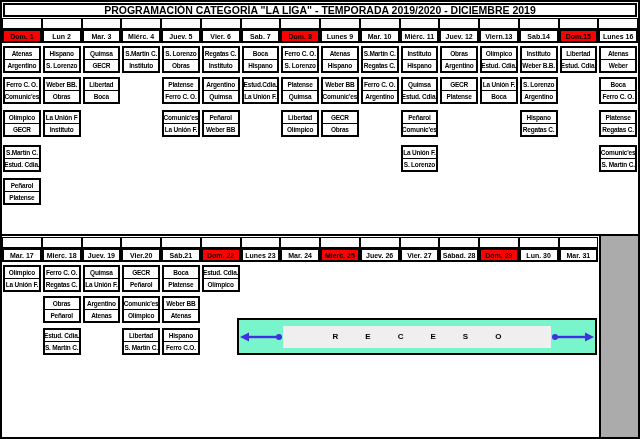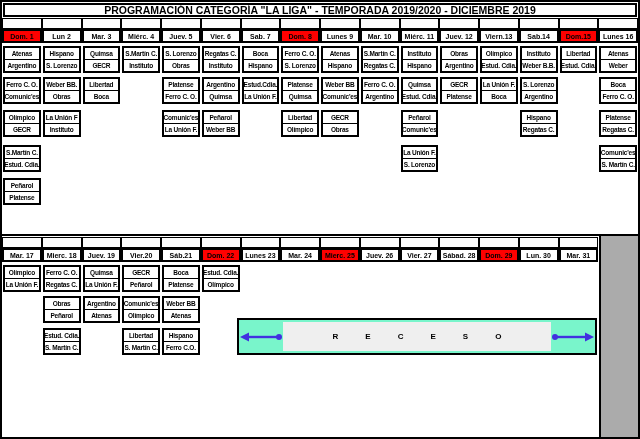--- a/index.html
+++ b/index.html
@@ -17,21 +17,21 @@
   .fb{box-sizing:border-box;border:2px solid #000;background:#fff;margin:0 1px;
       display:flex;flex-direction:column;overflow:hidden;}
   .fb span{flex:1;display:flex;align-items:center;justify-content:center;font-weight:bold;
       font-size:6.5px;white-space:nowrap;overflow:hidden;letter-spacing:-0.2px;}
   .fb span + span{border-top:1px solid #000;}
   .section2{border-top:2px solid #000;margin-top:29px;}
   .gray-block{position:absolute;left:597px;top:234px;width:39px;bottom:0;
       background:var(--gray,#ABABAB);border-left:2px solid #000;}
   .receso{position:absolute;left:235px;top:316px;width:360px;height:37px;box-sizing:border-box;
       border:2px solid #000;background:var(--teal,#79F5CB);display:flex;align-items:center;z-index:3;}
-  .receso-strip{flex:1;height:29px;background:var(--strip,#EFEFEF);display:flex;align-items:center;
+  .receso-strip{flex:1;height:22px;background:var(--strip,#EFEFEF);display:flex;align-items:center;
       justify-content:center;font-weight:bold;font-size:8px;letter-spacing:27px;padding-left:27px;
       white-space:nowrap;overflow:hidden;}
   .arrow{flex:0 0 auto;width:44px;height:14px;}
 </style>
 </head>
 <body>
 
 <div class="frame" style="--red: #FF0000; --teal: #79F5CB; --strip: #EFEFEF; --arrow: #4130E0; --gray: #ABABAB;">
   <div class="title-bar">PROGRAMACIÓN CATEGORÍA "LA LIGA" - TEMPORADA 2019/2020 - DICIEMBRE 2019</div>
 

